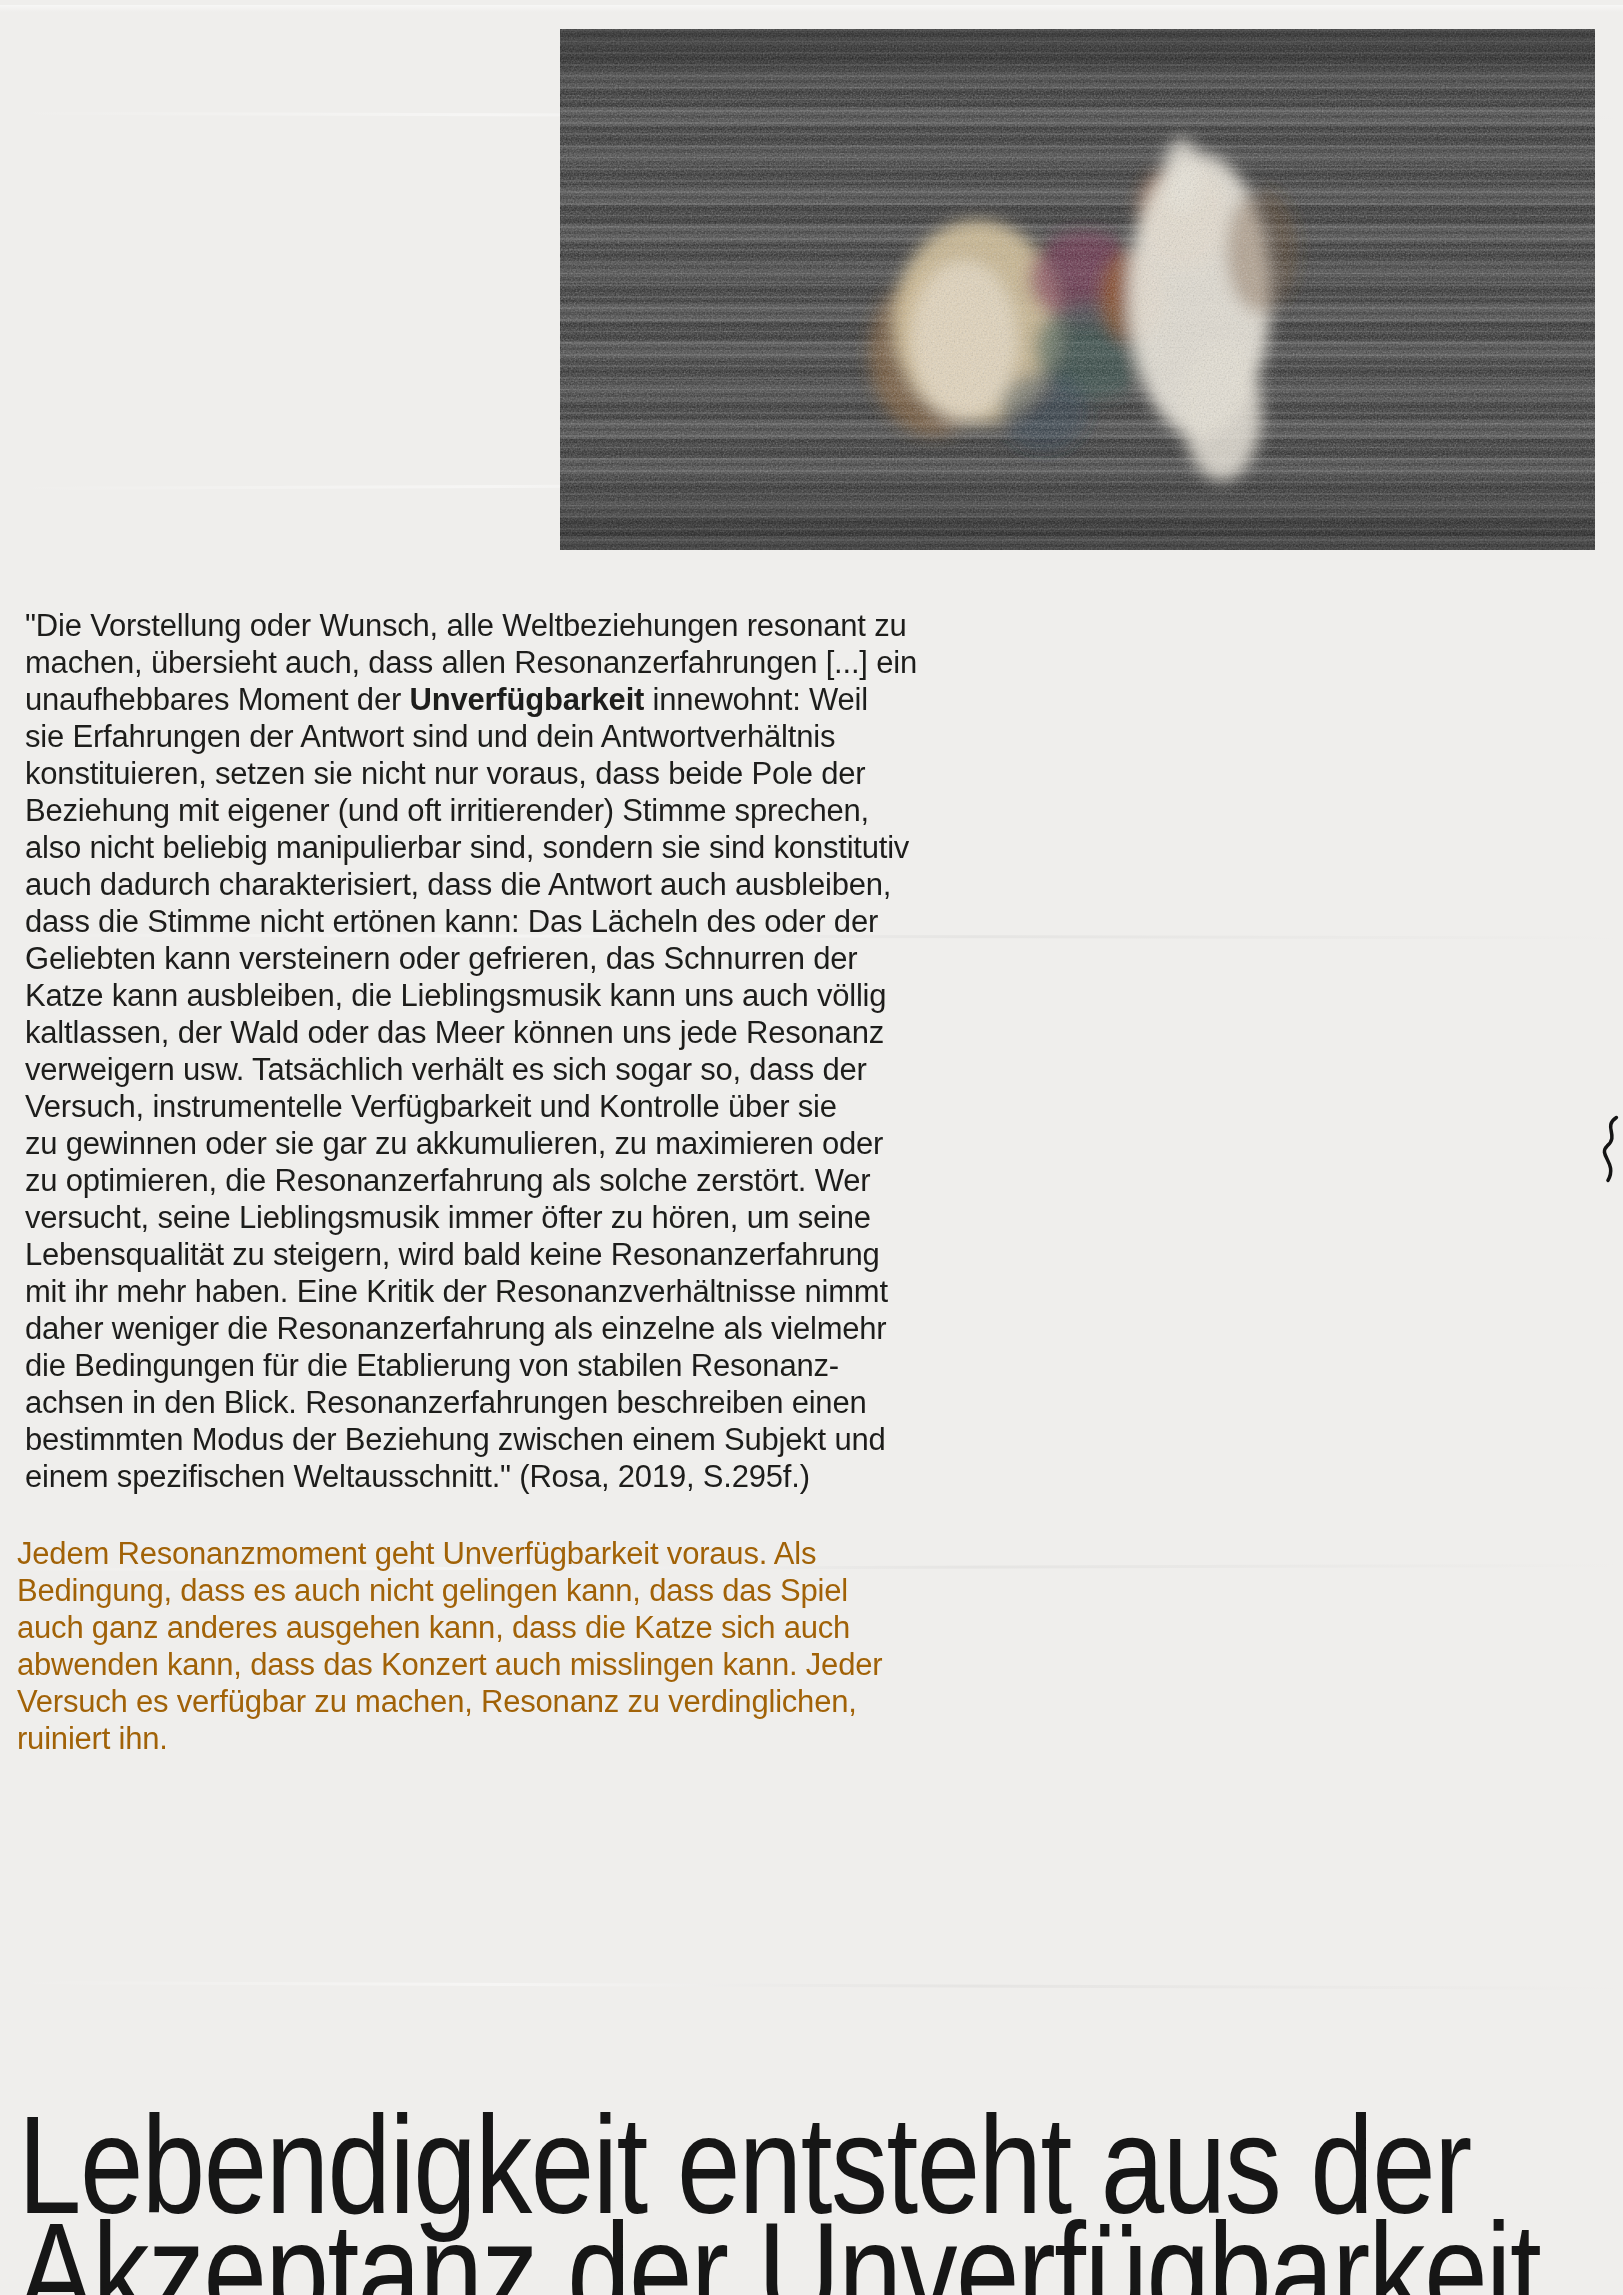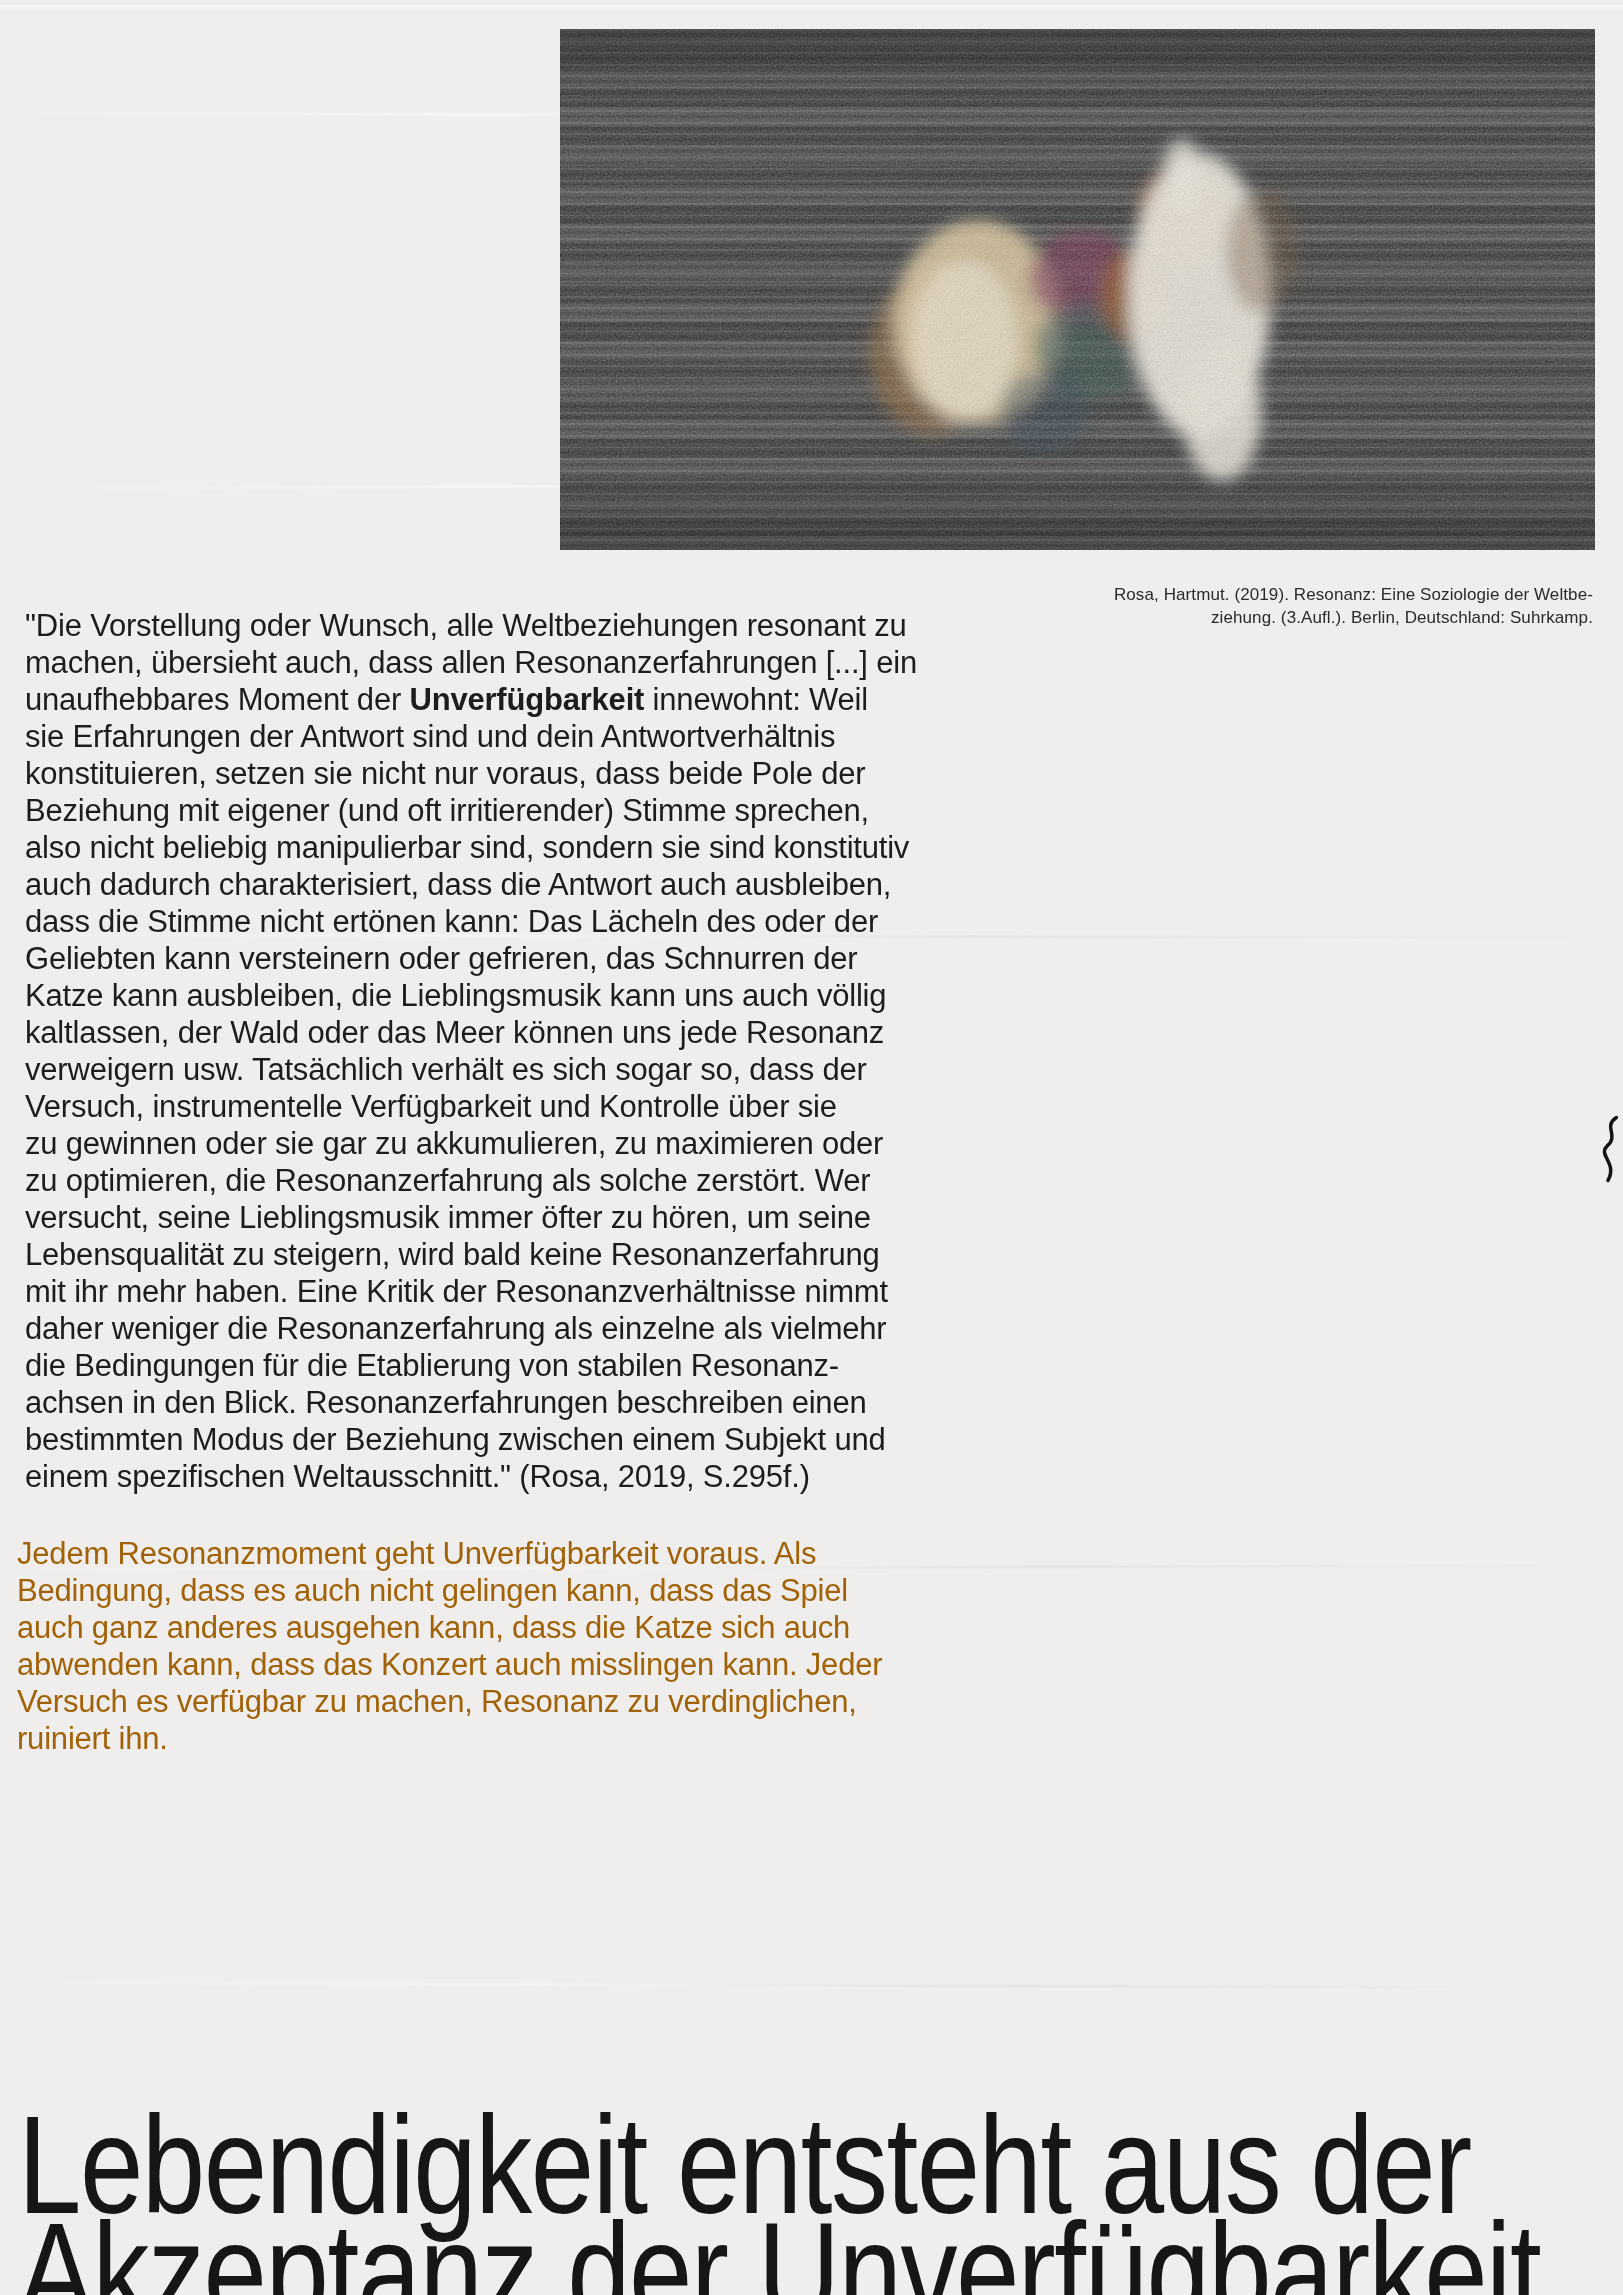--- a/index.html
+++ b/index.html
@@ -115,22 +115,20 @@
         <ellipse cx="700" cy="210" rx="50" ry="60" fill="#a05818" opacity=".85"></ellipse>
         <ellipse cx="700" cy="165" rx="22" ry="42" fill="#e0dcd2" opacity=".9"></ellipse>
         <ellipse cx="720" cy="300" rx="80" ry="160" fill="#ece7db" opacity=".95"></ellipse>
         <ellipse cx="745" cy="430" rx="45" ry="78" fill="#e8e2d6" opacity=".9"></ellipse>
         <ellipse cx="790" cy="250" rx="40" ry="70" fill="#6b4a2a" opacity=".4"></ellipse>
       </g>
       <rect width="100%" height="100%" filter="url(#grain)" opacity="0.45"></rect>
     </svg>
   </div>
 
-  <div class="citation">Rosa, Hartmut. (2019). Resonanz: Eine Soziologie der Weltbe-
-ziehung. (3.Aufl.). Berlin, Deutschland: Suhrkamp.</div>
 
   <p class="quote"><span>"Die Vorstellung oder Wunsch, alle Weltbeziehungen resonant zu
 machen, übersieht auch, dass allen Resonanzerfahrungen [...] ein
 unaufhebbares Moment der </span><b>Unverfügbarkeit</b><span> innewohnt: Weil
 sie Erfahrungen der Antwort sind und dein Antwortverhältnis
 konstituieren, setzen sie nicht nur voraus, dass beide Pole der
 Beziehung mit eigener (und oft irritierender) Stimme sprechen,
 also nicht beliebig manipulierbar sind, sondern sie sind konstitutiv
 auch dadurch charakterisiert, dass die Antwort auch ausbleiben,
 dass die Stimme nicht ertönen kann: Das Lächeln des oder der

